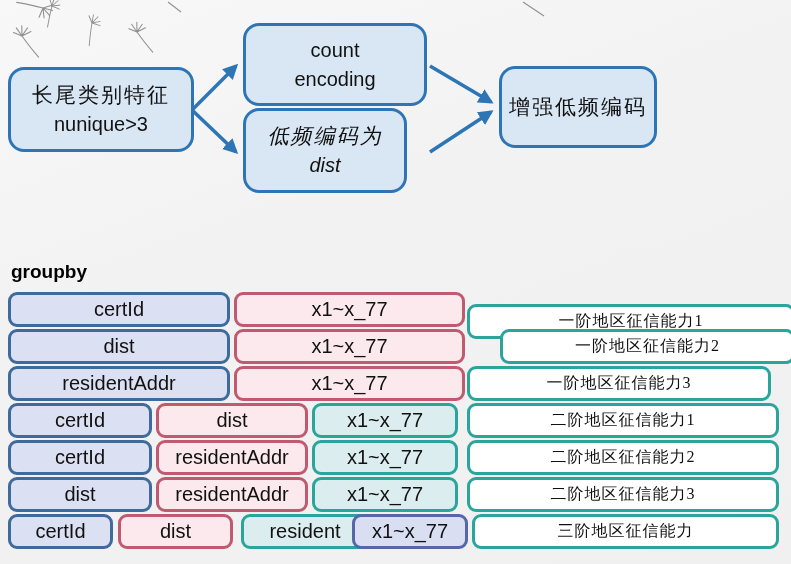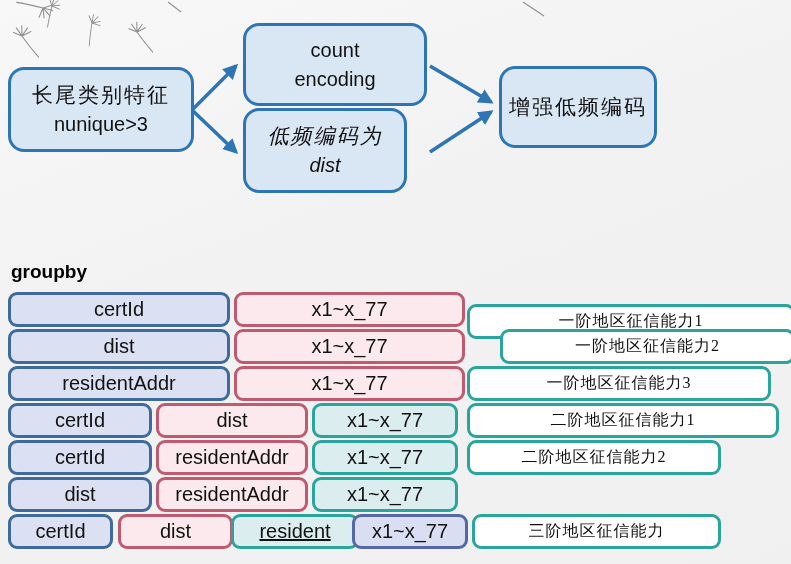--- a/index.html
+++ b/index.html
@@ -111,29 +111,30 @@
       <div class="trow" style="top: 111px;">
         <div class="cell purple" style="left: 0px; width: 144px;">certId</div>
         <div class="cell pink" style="left: 148px; width: 152px;">dist</div>
         <div class="cell teal" style="left: 304px; width: 146px;">x1~x_77</div>
         <div class="cell white cjk" style="left: 459px; width: 312px;">二阶地区征信能力1</div>
       </div>
       <div class="trow" style="top: 148px;">
         <div class="cell purple" style="left: 0px; width: 144px;">certId</div>
         <div class="cell pink" style="left: 148px; width: 152px;">residentAddr</div>
         <div class="cell teal" style="left: 304px; width: 146px;">x1~x_77</div>
-        <div class="cell white cjk" style="left: 459px; width: 254px;">二阶地区征信能力2</div>
+        <div class="cell white cjk" style="left: 459px; width: 312px;">二阶地区征信能力2</div>
       </div>
       <div class="trow" style="top: 185px;">
         <div class="cell purple" style="left: 0px; width: 144px;">dist</div>
         <div class="cell pink" style="left: 148px; width: 152px;">residentAddr</div>
         <div class="cell teal" style="left: 304px; width: 146px;">x1~x_77</div>
+        <div class="cell white cjk" style="left: 459px; width: 312px;">二阶地区征信能力3</div>
       </div>
       <div class="trow" style="top: 222px;">
         <div class="cell purple" style="left: 0px; width: 105px;">certId</div>
         <div class="cell pink" style="left: 110px; width: 115px;">dist</div>
-        <div class="cell teal" style="left: 223px; width: 128px; text-decoration: underline;">resident</div>
+        <div class="cell teal" style="left: 233px; width: 128px;">resident</div>
         <div class="cell blue" style="left: 344px; width: 116px;">x1~x_77</div>
-        <div class="cell white cjk" style="left: 464px; width: 249px;">三阶地区征信能力</div>
+        <div class="cell white cjk" style="left: 464px; width: 307px;">三阶地区征信能力</div>
       </div>
     </div>
 
 </div>
 
 </body></html>

